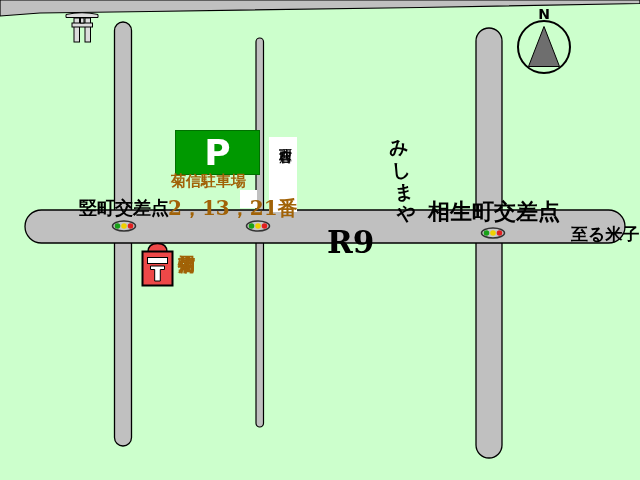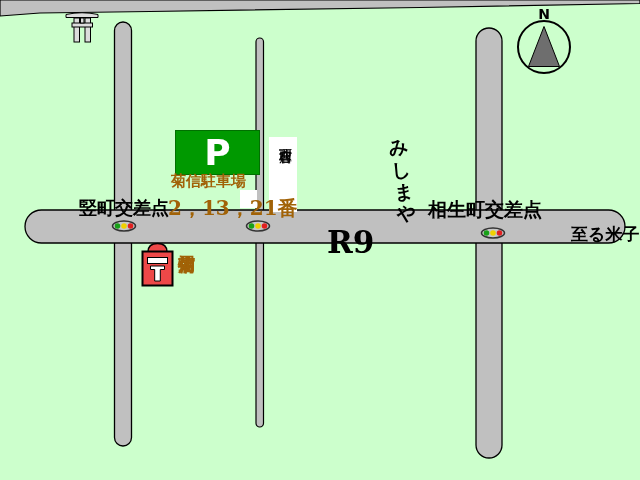--- a/index.html
+++ b/index.html
@@ -10,21 +10,21 @@
   }
   #map-svg{position:absolute;left:0;top:0;z-index:0;}
   .lbl{position:absolute;z-index:3;white-space:nowrap;font-weight:bold;color:#000;}
   .red{color:#a16207;}
   .vert{writing-mode:vertical-rl;text-orientation:upright;}
   .whitebox{position:absolute;background:#FFFFFF;z-index:1;}
   #to-izumo{left:6px;top:215px;font-size:18px;}
   #tatemachi{left:79px;top:196px;font-size:18px;}
   #bus-stops{left:168px;top:195px;font-size:20px;}
   #route-r9{left:327px;top:224px;font-size:31px;}
-  #aioicho{left:428px;top:197px;font-size:19px;}
+  #aioicho{left:428px;top:197px;font-size:22px;}
   #to-yonago{left:571px;top:223px;font-size:17px;}
   #p-sign{
     position:absolute;left:175px;top:130px;width:83px;height:43px;
     background:#009900;border:1px solid #007000;z-index:2;
     display:flex;align-items:center;justify-content:center;
   }
   #p-sign span{
     color:#fff;font-family:"DejaVu Sans","Liberation Sans",sans-serif;
     font-weight:bold;font-size:36px;line-height:1;
   }

